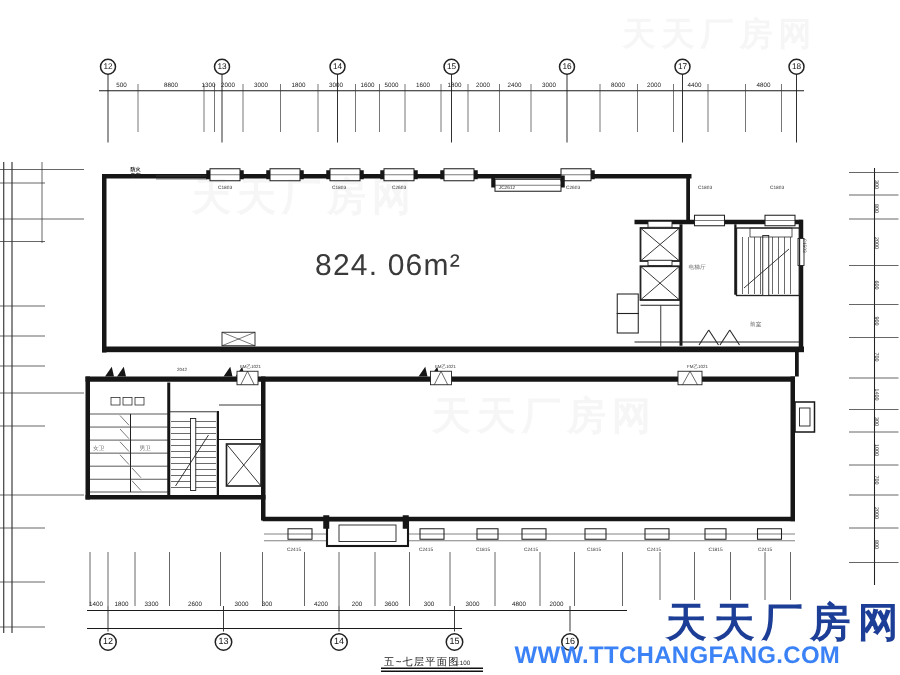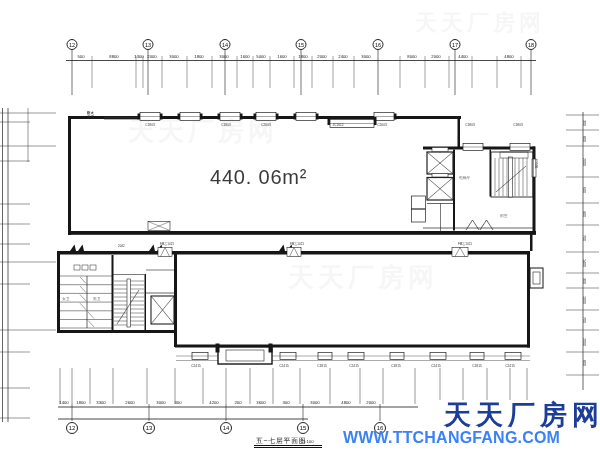--- a/index.html
+++ b/index.html
@@ -476,21 +476,21 @@
       <span class="room" style="left: 459px; top: 175px;">电梯厅</span>
       <span class="room" style="left: 500px; top: 213px;">前室</span>
       <span class="room" style="left: 62px; top: 296px;">女卫</span>
       <span class="room" style="left: 93px; top: 296px;">男卫</span>
     </div>
 
   <span class="abs fire-shutter">防火
 卷帘</span>
   <span class="abs sidelabel">C1503</span>
 
-  <span class="area area-upper">440. 06m²</span>
+  <span class="area area-upper">824. 06m²</span>
 
   <span class="abs sheet-title">五~七层平面图</span>
   <span class="abs sheet-scale">1:100</span>
   <div class="abs title-underline"></div>
 
   <span class="abs wm-brand">天天厂房网</span>
   <span class="abs wm-url">WWW.TTCHANGFANG.COM</span>
 
 </div>
 

